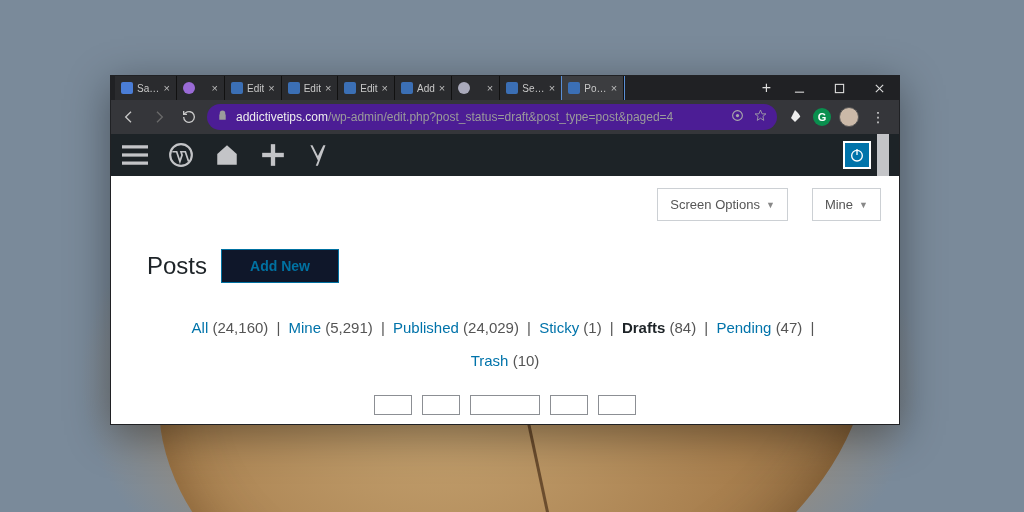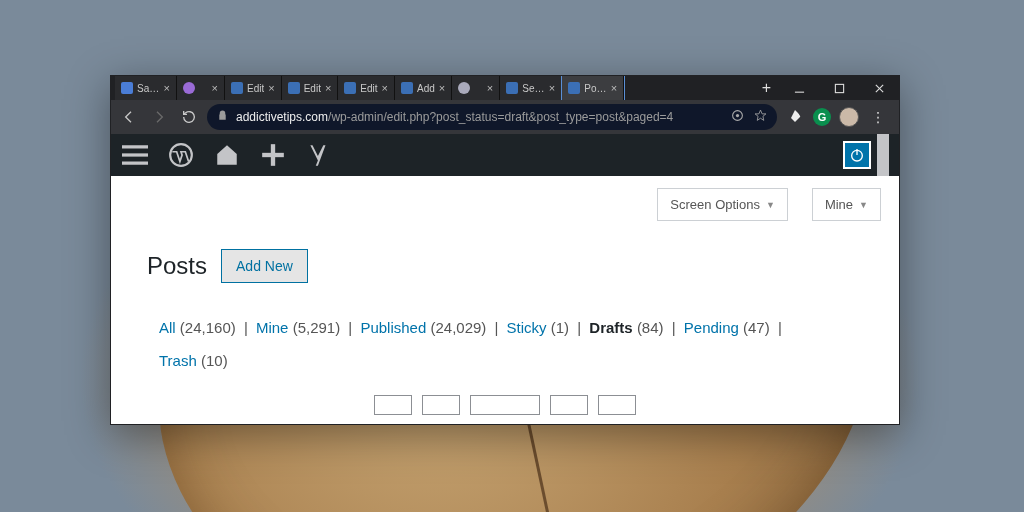--- a/index.html
+++ b/index.html
@@ -52,21 +52,21 @@
   .winbtn { width:40px;display:flex;align-items:center;justify-content:center;color:#ddd;font-size:12px;}
   .winbtn svg{width:11px;height:11px;stroke:#ddd;fill:none;stroke-width:1.2;}
   
   .addrbar {
     background: #35363a; height: 34px; display:flex; align-items:center; padding:0 6px; gap:6px;
   }
   .nav-icon{width:24px;height:24px;display:flex;align-items:center;justify-content:center;color:#9b9b9b;}
   .nav-icon svg{width:16px;height:16px;stroke:#c7c7c7;fill:none;stroke-width:2;}
   .nav-icon.dis svg{stroke:#6a6a6a;}
   .omni {
-    flex:1; background:#0f172a; border-radius:14px; height:26px;
+    flex:1; background:#4c1d95; border-radius:14px; height:26px;
     display:flex; align-items:center; padding:0 10px; gap:8px; color:#c9c9c9; font-size:12px;
   }
   .omni .lock svg{width:11px;height:11px;fill:#9b9b9b;}
   .omni .url{flex:1;white-space:nowrap;overflow:hidden;}
   .omni .host{color:#eee;}
   .omni .path{color:#9b9b9b;}
   .omni .right{display:flex;gap:10px;align-items:center;}
   .omni .right svg{width:13px;height:13px;fill:#aaa;}
   .ext{display:flex;gap:8px;align-items:center;padding:0 4px;}
   .ext .e{width:18px;height:18px;border-radius:50%;}
@@ -89,22 +89,22 @@
   
   .content{flex:1;background:#fff;padding:12px 18px 0;overflow:hidden;position:relative;}
   .topbtns{display:flex;justify-content:flex-end;gap:24px;margin-bottom:28px;}
   .dropbtn{
     border:1px solid #ccd0d4;background:#fff;color:#555;font-size:13px;
     padding:8px 12px;display:flex;align-items:center;gap:6px;
   }
   .dropbtn .tri{font-size:9px;color:#888;}
   .heading{display:flex;align-items:center;gap:14px;margin-bottom:28px;padding-left:18px;}
   .heading h1{font-size:24px;font-weight:400;color:#1d2327;}
-  .addnew{border:1px solid #0071a1;background:#e5e5e5;color:#0071a1;font-size:14px;padding:8px 14px;font-weight:400;}
-  .filters{font-size:15px;color:#555;line-height:2.2;padding:0 30px;}
+  .addnew{border:1px solid #0071a1;background:#0f172a;color:#0071a1;font-size:14px;padding:8px 28px;font-weight:700;}
+  .filters{text-align:center;font-size:15px;color:#555;line-height:2.2;padding:0 30px;}
   .filters a{color:#0073aa;text-decoration:none;}
   .filters .cur{color:#1d2327;font-weight:600;}
   .filters .cnt{color:#555;}
   .filters .sep{color:#555;padding:0 4px;}
   .pager{display:flex;justify-content:center;gap:10px;margin-top:18px;}
   .pgbox{width:38px;height:20px;border:1px solid #8c8f94;background:#fff;}
 </style>
 </head>
 <body>
 

